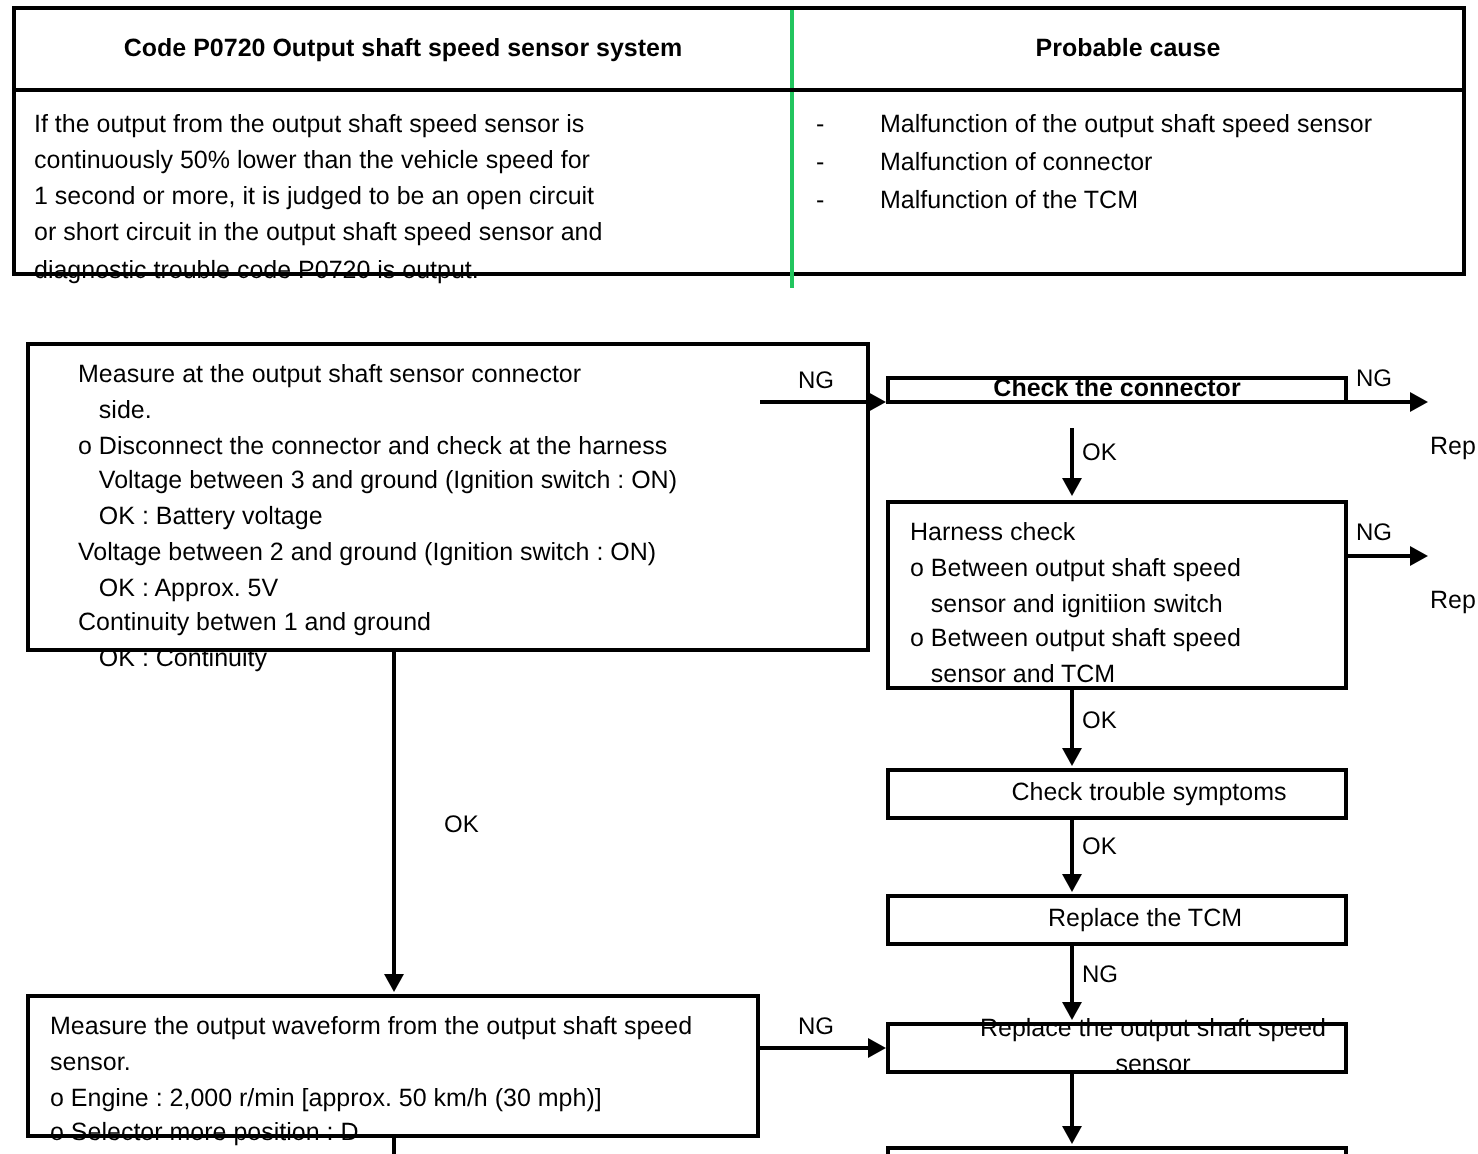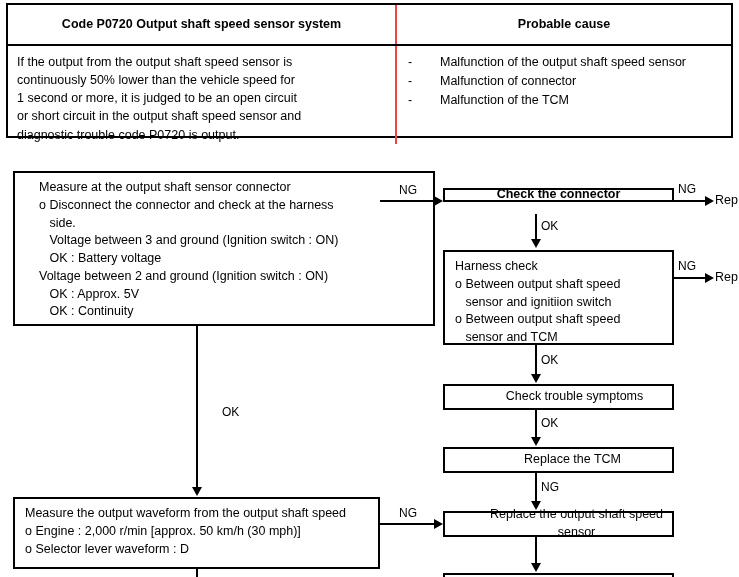--- a/index.html
+++ b/index.html
@@ -35,21 +35,21 @@
     border-bottom: 2px solid #000;
     flex: none;
   }
   .ft-body-row {
     display: flex;
     flex: 1 1 auto;
   }
   .ft-col-left {
     width: 389px;
     flex: none;
-    border-right: 2px solid #ef4444;
+    border-right: 2px solid #22c55e;
     box-sizing: border-box;
   }
   .ft-col-right {
     flex: 1 1 auto;
     box-sizing: border-box;
   }
   .ft-head-cell {
     display: flex;
     align-items: center;
     justify-content: center;
@@ -144,20 +144,21 @@
     position: absolute;
     font-size: 12px;
     line-height: 1;
     white-space: nowrap;
   }
   .term-label {
     position: absolute;
     font-size: 12.5px;
     line-height: 1;
     white-space: nowrap;
+    margin-top: 23px;
   }
 </style>
 </head>
 <body>
 
 <div class="fault-table">
   <div class="ft-header-row">
     <div class="ft-col-left">
       <div class="ft-head-cell">
         <div>
@@ -197,26 +198,27 @@
         </div>
       </div>
     </div>
   </div>
 </div>
 
 <div class="flow">
 
   <div class="fbox fbox-text-left" style="left:13px; top:171px; width:422px; height:155px;padding-left:24px;">
     <p>Measure at the output shaft sensor connector</p>
+    <p>   side.</p>
     <p>o Disconnect the connector and check at the harness</p>
-    <p>   side.</p>
     <p>   Voltage between 3 and ground (Ignition switch : ON)</p>
     <p>   OK : Battery voltage</p>
     <p>Voltage between 2 and ground (Ignition switch : ON)</p>
     <p>   OK : Approx. 5V</p>
+    <p>Continuity betwen 1 and ground</p>
     <p>   OK : Continuity</p>
   </div>
 
   <div class="fbox" style="left:443px; top:188px; width:231px; height:14px;font-weight:bold;">
     <div class="fbox-text-center">Check the connector</div>
   </div>
 
   <div class="fbox fbox-text-left" style="left:443px; top:250px; width:231px; height:95px;">
     <p>Harness check</p>
     <p>o Between output shaft speed</p>
@@ -232,22 +234,23 @@
   <div class="fbox" style="left:443px; top:447px; width:231px; height:26px;padding-left:28px;">
     <div class="fbox-text-center">Replace the TCM</div>
   </div>
 
   <div class="fbox" style="left:443px; top:511px; width:231px; height:26px;padding-left:36px;">
     <div class="fbox-text-center">Replace the output shaft speed sensor</div>
   </div>
 
   <div class="fbox fbox-text-left" style="left:13px; top:497px; width:367px; height:72px;">
     <p>Measure the output waveform from the output shaft speed</p>
+    <p>sensor.</p>
     <p>o Engine : 2,000 r/min [approx. 50 km/h (30 mph)]</p>
-    <p>o Selector lever waveform : D</p>
+    <p>o Selector more position : D</p>
   </div>
 
   <div class="fbox" style="left:443px; top:573px; width:231px; height:20px;"></div>
 
   <div class="line-h" style="left:380px; top:200px; width:57px;"></div>
   <div class="arrow-right" style="left:434px; top:196px;"></div>
   <div class="edge-label" style="left:399px; top:184px;">NG</div>
 
   <div class="line-h" style="left:674px; top:200px; width:34px;"></div>
   <div class="arrow-right" style="left:705px; top:196px;"></div>

